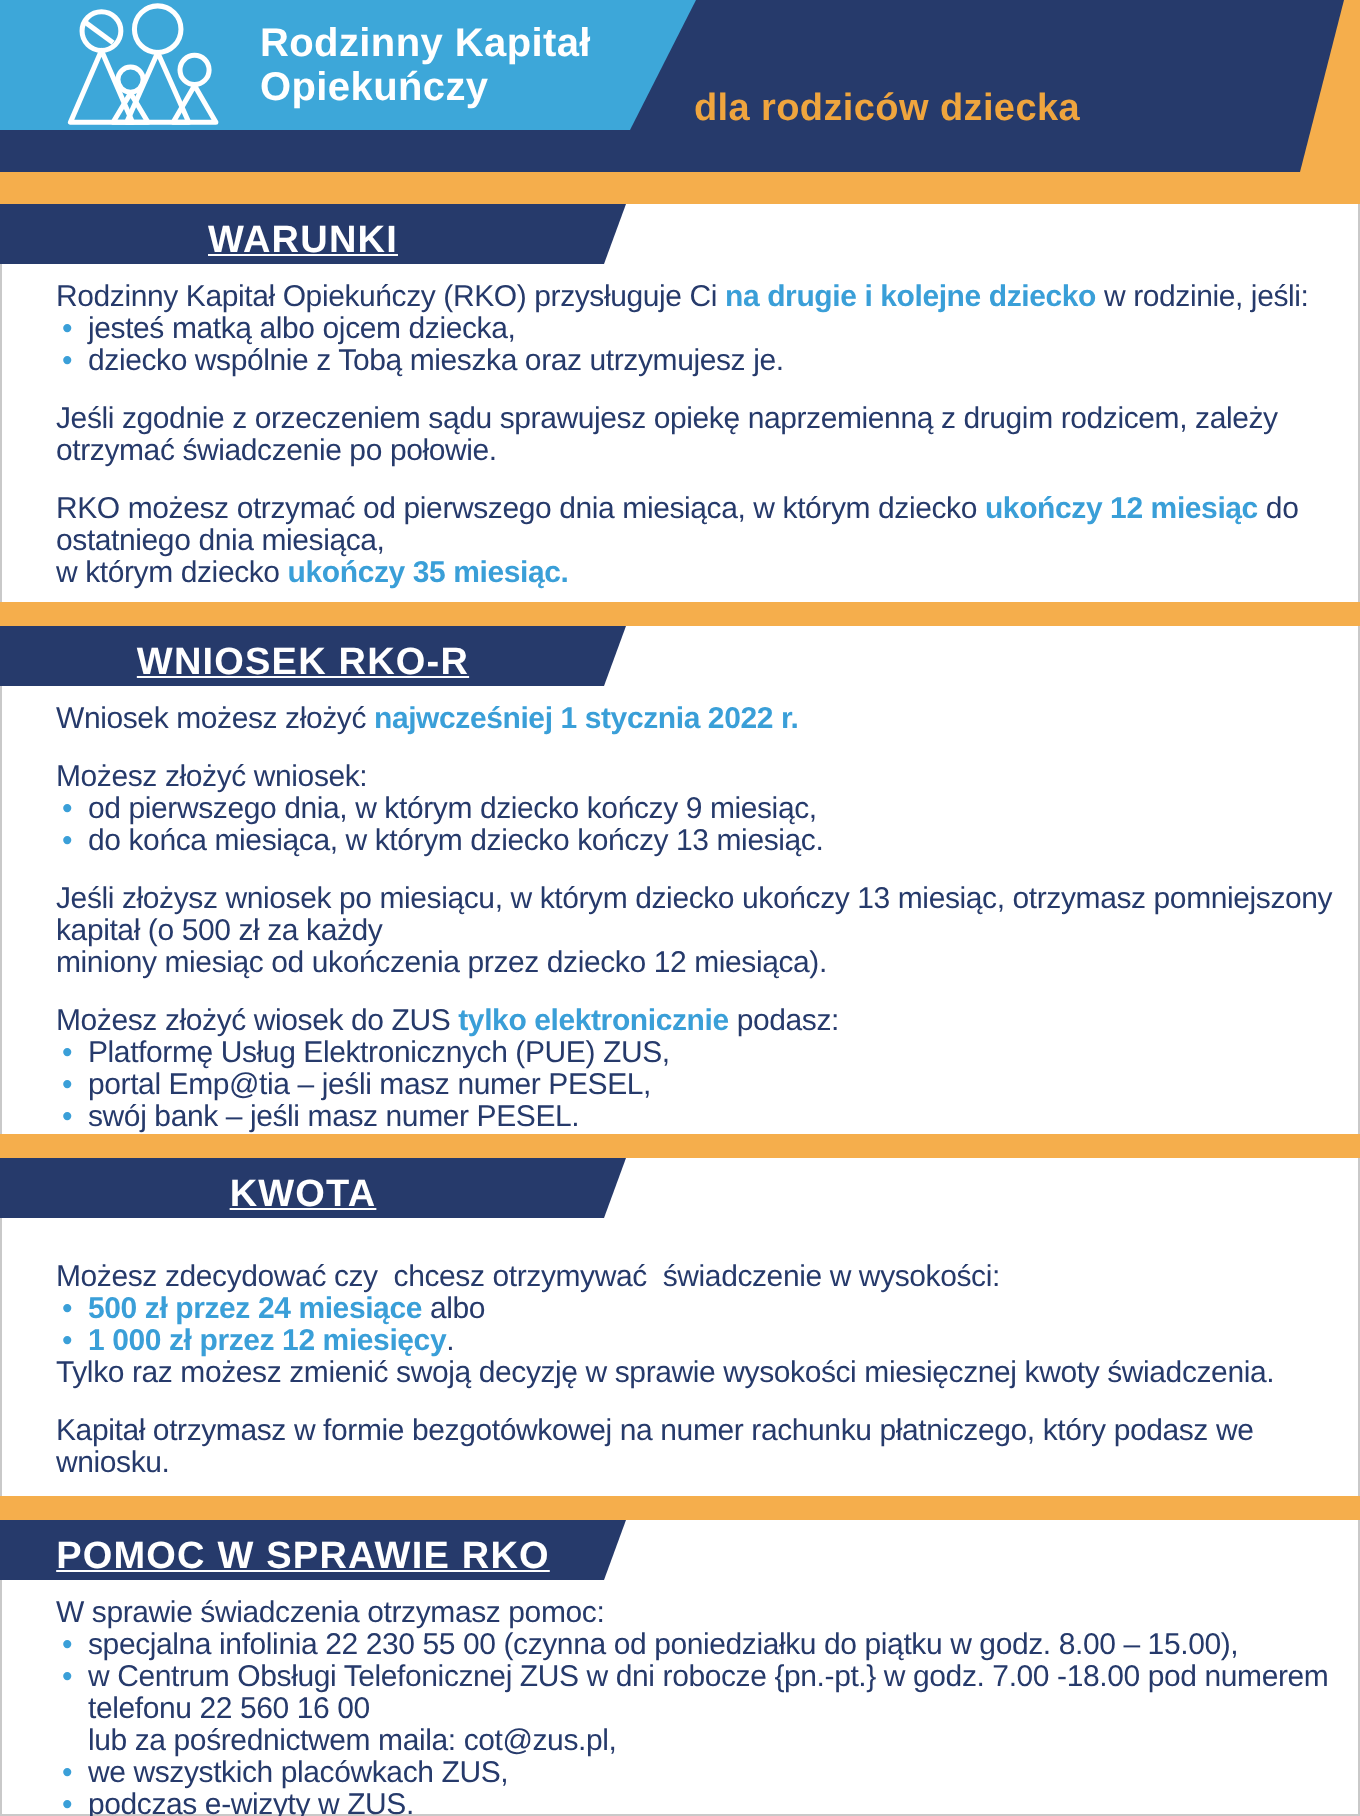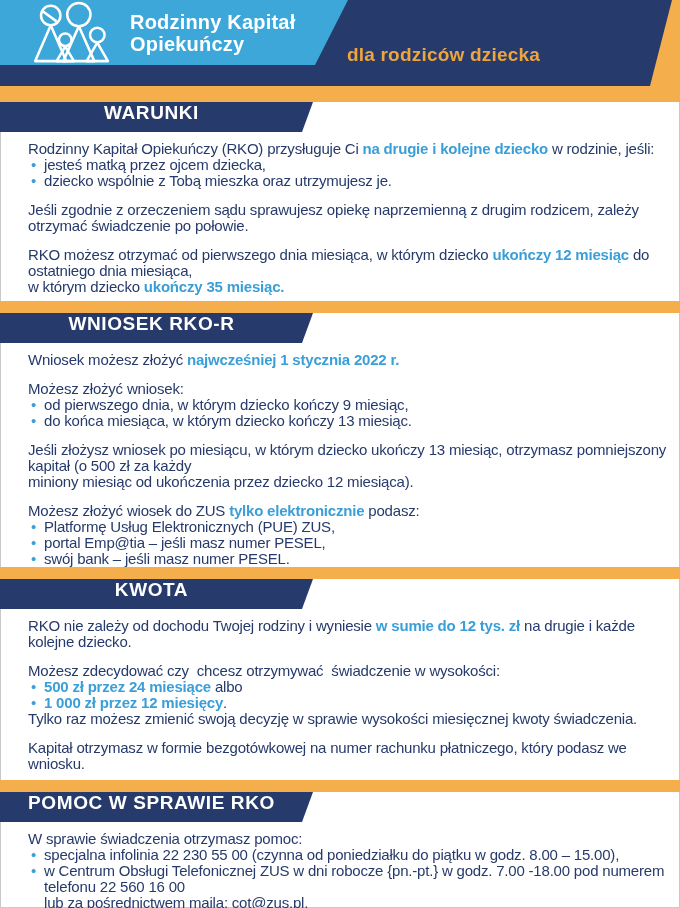--- a/index.html
+++ b/index.html
@@ -32,23 +32,23 @@
   }
   
   .stripe { width:680px; background:#F5AE4C; }
   .stripe-lg { height:16px; }
   .stripe-md { height:12px; }
   .stripe-sm { height:11px; }
   
   .band {
     width:313px; height:30px; background:#263A6B; color:#ffffff;
     clip-path:polygon(0 0, 100% 0, calc(100% - 11px) 100%, 0 100%);
-    display:flex; align-items:flex-start; justify-content:center;
+    display:flex; align-items:flex-end; justify-content:center;
     font-size:19px; font-weight:bold; letter-spacing:0.6px;
-    padding-right:10px; box-sizing:border-box;
+    padding-right:10px; box-sizing:border-box;text-decoration:underline;
   }
   
   .content { padding:9px 6px 0 28px; }
   .content p { margin:0; font-size:15px; line-height:16px; letter-spacing:-0.2px; white-space:pre-wrap; }
   .gap { margin-top:13px !important; }
   .bullet { position:relative; padding-left:16px; }
   .bullet::before { content:"\2022"; position:absolute; left:3px; top:0; color:#3A9FD8; }
   .hl { color:#3A9FD8; font-weight:bold; }
   .pad-b6 { padding-bottom:6px; }
   .pad-b8 { padding-bottom:8px; }
@@ -94,21 +94,21 @@
     <div class="tagline">dla rodziców dziecka</div>
   </div>
 
   <div class="stripe stripe-lg"></div>
 
   <div class="band">
     <span>WARUNKI</span>
   </div>
   <div class="content pad-b6">
     <p><span>Rodzinny Kapitał Opiekuńczy (RKO) przysługuje Ci </span><span class="hl">na drugie i kolejne dziecko</span><span> w rodzinie, jeśli:</span></p>
-    <p class="bullet">jesteś matką przez ojcem dziecka,</p>
+    <p class="bullet">jesteś matką albo ojcem dziecka,</p>
     <p class="bullet">dziecko wspólnie z Tobą mieszka oraz utrzymujesz je.</p>
     <p class="gap">Jeśli zgodnie z orzeczeniem sądu sprawujesz opiekę naprzemienną z drugim rodzicem, zależy otrzymać świadczenie po połowie.</p>
     <p class="gap"><span>RKO możesz otrzymać od pierwszego dnia miesiąca, w którym dziecko </span><span class="hl">ukończy 12 miesiąc</span><span> do ostatniego dnia miesiąca,
 w którym dziecko </span><span class="hl">ukończy 35 miesiąc.</span></p>
   </div>
 
   <div class="stripe stripe-md"></div>
 
   <div class="band">
     <span>WNIOSEK RKO-R</span>
@@ -125,21 +125,20 @@
     <p class="bullet">portal Emp@tia – jeśli masz numer PESEL,</p>
     <p class="bullet">swój bank – jeśli masz numer PESEL.</p>
   </div>
 
   <div class="stripe stripe-md"></div>
 
   <div class="band">
     <span>KWOTA</span>
   </div>
   <div class="content pad-b8">
-    <p><span>RKO nie zależy od dochodu Twojej rodziny i wyniesie </span><span class="hl">w sumie do 12 tys. zł</span><span> na drugie i każde kolejne dziecko.</span></p>
     <p class="gap">Możesz zdecydować czy  chcesz otrzymywać  świadczenie w wysokości:</p>
     <p class="bullet"><span class="hl">500 zł przez 24 miesiące</span><span> albo</span></p>
     <p class="bullet"><span class="hl">1 000 zł przez 12 miesięcy</span><span>.</span></p>
     <p>Tylko raz możesz zmienić swoją decyzję w sprawie wysokości miesięcznej kwoty świadczenia.</p>
     <p class="gap">Kapitał otrzymasz w formie bezgotówkowej na numer rachunku płatniczego, który podasz we wniosku.</p>
   </div>
 
   <div class="stripe stripe-md"></div>
 
   <div class="band">

